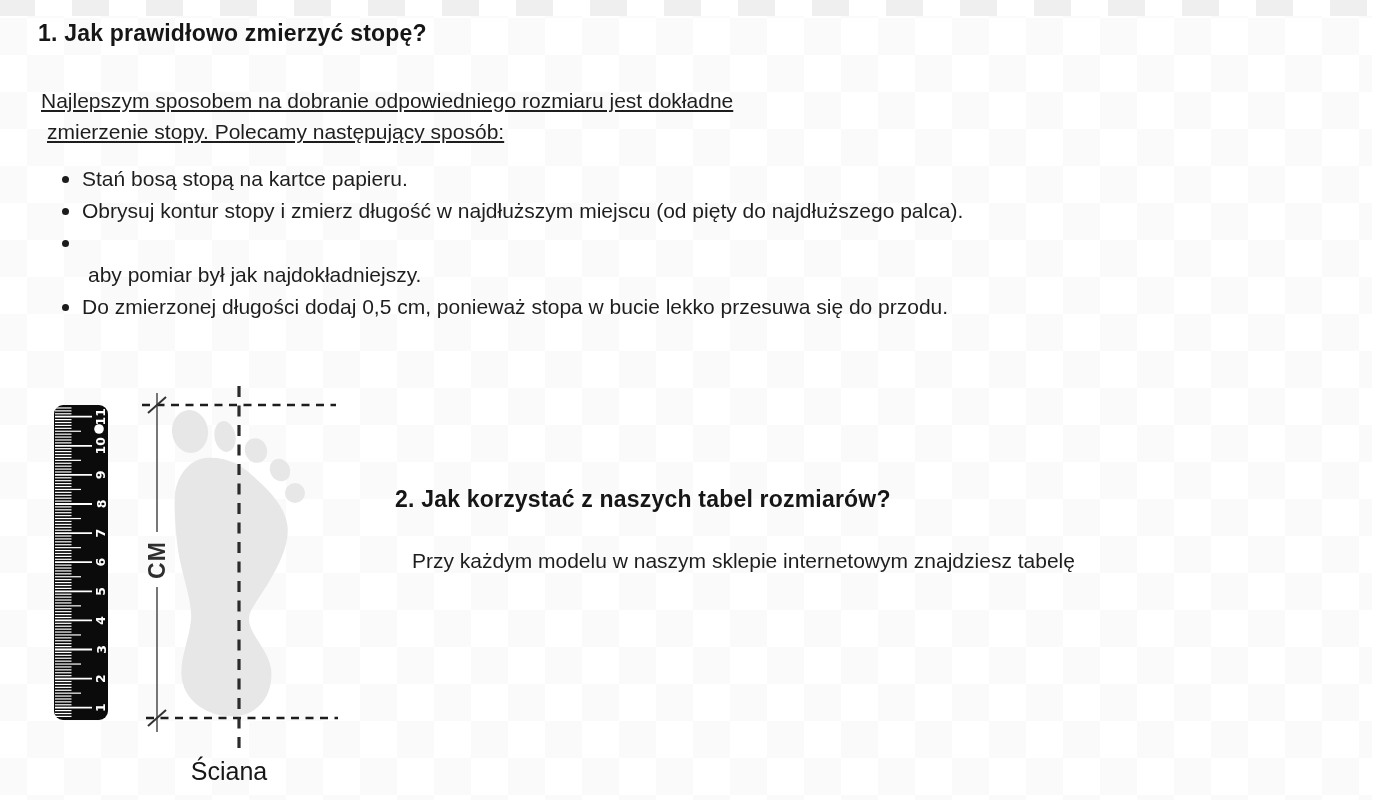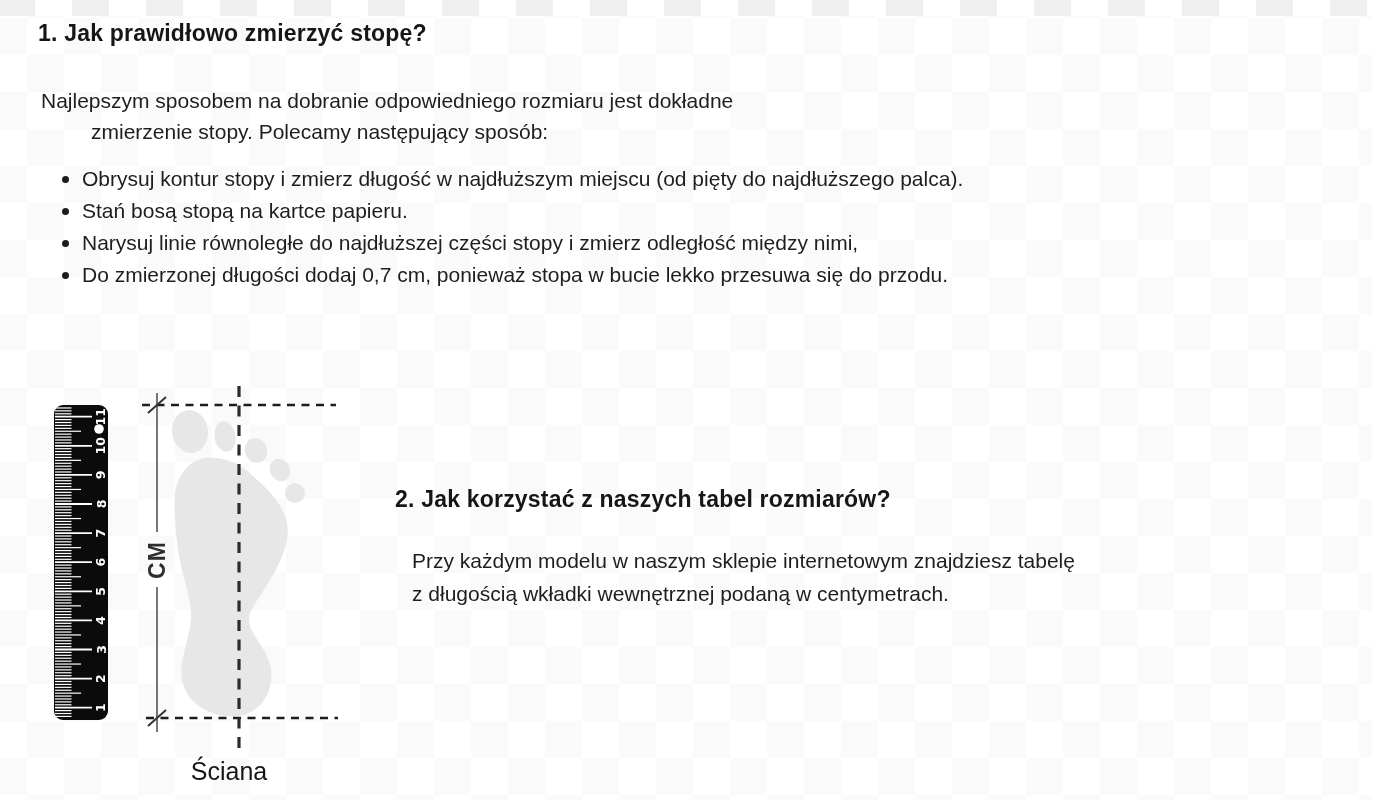--- a/index.html
+++ b/index.html
@@ -24,33 +24,33 @@
   }
   .h{
     position:absolute;
     font-weight:700;font-size:23px;color:#161616;letter-spacing:.2px;
     margin:0;white-space:nowrap;
   }
   .h1{left:38px;top:20px;}
   .h2{left:395px;top:486px;}
   .intro{
     position:absolute;left:41px;top:85px;margin:0;
-    font-size:21px;line-height:31px;color:#1e1e1e;white-space:nowrap;
+    font-size:21px;line-height:31px;color:#1e1e1e;white-space:nowrap;text-decoration:underline;
   }
   .bullets{
     position:absolute;left:40px;top:163px;width:1180px;
     font-size:21px;line-height:32px;color:#1e1e1e;
   }
   .bullet{display:flex;align-items:flex-start;}
   .dot{
     flex:none;width:7px;height:7px;border-radius:50%;
     background:#1c1c1c;margin:13px 13px 0 22px;
   }
   .btext{white-space:nowrap;}
-  .ind{padding-left:6px;margin-left:44px;}
+  .ind{padding-left:6px;}
   .s2body{
     position:absolute;left:396px;top:528px;margin:16px;
     font-size:21px;line-height:33px;color:#1e1e1e;white-space:nowrap;
   }
   .illus{position:absolute;left:40px;top:380px;width:350px;height:415px;}
   .rnum{font:700 12.5px "DejaVu Sans",sans-serif;fill:#ffffff;}
   .dimtext{font:600 23px "Liberation Sans",sans-serif;fill:#2e2e2e;letter-spacing:1px;}
   .walltext{font:400 25px "Liberation Sans",sans-serif;fill:#161616;}
 </style>
 </head>
@@ -60,33 +60,33 @@
 
   <div class="top-strip"></div>
 
   <h1 class="h h1">1. Jak prawidłowo zmierzyć stopę?</h1>
 
   <p class="intro"><span>Najlepszym sposobem na dobranie odpowiedniego rozmiaru jest dokładne</span><br><span class="ind">zmierzenie stopy. Polecamy następujący sposób:</span></p>
 
   <div class="bullets">
     <div class="bullet">
       <span class="dot"></span>
+      <div class="btext"><span>Stań bosą stopą na kartce papieru.</span></div>
+    </div>
+    <div class="bullet">
+      <span class="dot"></span>
       <div class="btext"><span>Obrysuj kontur stopy i zmierz długość w najdłuższym miejscu (od pięty do najdłuższego palca).</span></div>
     </div>
     <div class="bullet">
       <span class="dot"></span>
-      <div class="btext"><span>Stań bosą stopą na kartce papieru.</span></div>
-    </div>
-    <div class="bullet">
-      <span class="dot"></span>
-      <div class="btext"><span>Narysuj linie równoległe do najdłuższej części stopy i zmierz odległość między nimi,</span><br></div>
-    </div>
-    <div class="bullet">
-      <span class="dot"></span>
-      <div class="btext"><span>Do zmierzonej długości dodaj 0,7 cm, ponieważ stopa w bucie lekko przesuwa się do przodu.</span><br></div>
+      <div class="btext"><br><span class="ind">aby pomiar był jak najdokładniejszy.</span></div>
+    </div>
+    <div class="bullet">
+      <span class="dot"></span>
+      <div class="btext"><span>Do zmierzonej długości dodaj 0,5 cm, ponieważ stopa w bucie lekko przesuwa się do przodu.</span><br></div>
     </div>
   </div>
 
   <svg class="illus" viewBox="0 0 350 415">
 
     <g fill="#e7e7e7">
       <path d="M 135,114
         C 137,96 149,80 165,78
         C 184,76 201,84 213,96
         C 229,110 243,124 247,143
@@ -237,15 +237,15 @@
         <line x1="15" y1="336.43" x2="31.5" y2="336.43" stroke="#ffffff" stroke-width="1.2"></line>
       </g>
     <circle cx="59" cy="49" r="4.8" fill="#ffffff"></circle>
 
     <text class="dimtext" x="117" y="180" text-anchor="middle" dominant-baseline="central" transform="rotate(-90 117 180)">CM</text>
     <text class="walltext" x="189" y="400" text-anchor="middle">Ściana</text>
   </svg>
 
   <h2 class="h h2">2. Jak korzystać z naszych tabel rozmiarów?</h2>
 
-  <p class="s2body"><span>Przy każdym modelu w naszym sklepie internetowym znajdziesz tabelę</span><br><span>z długością wkładki wewnętrznej podaną w centymetrach.</span><br></p>
+  <p class="s2body"><span>Przy każdym modelu w naszym sklepie internetowym znajdziesz tabelę</span><br><br></p>
 
 </div>
 
 </body></html>

